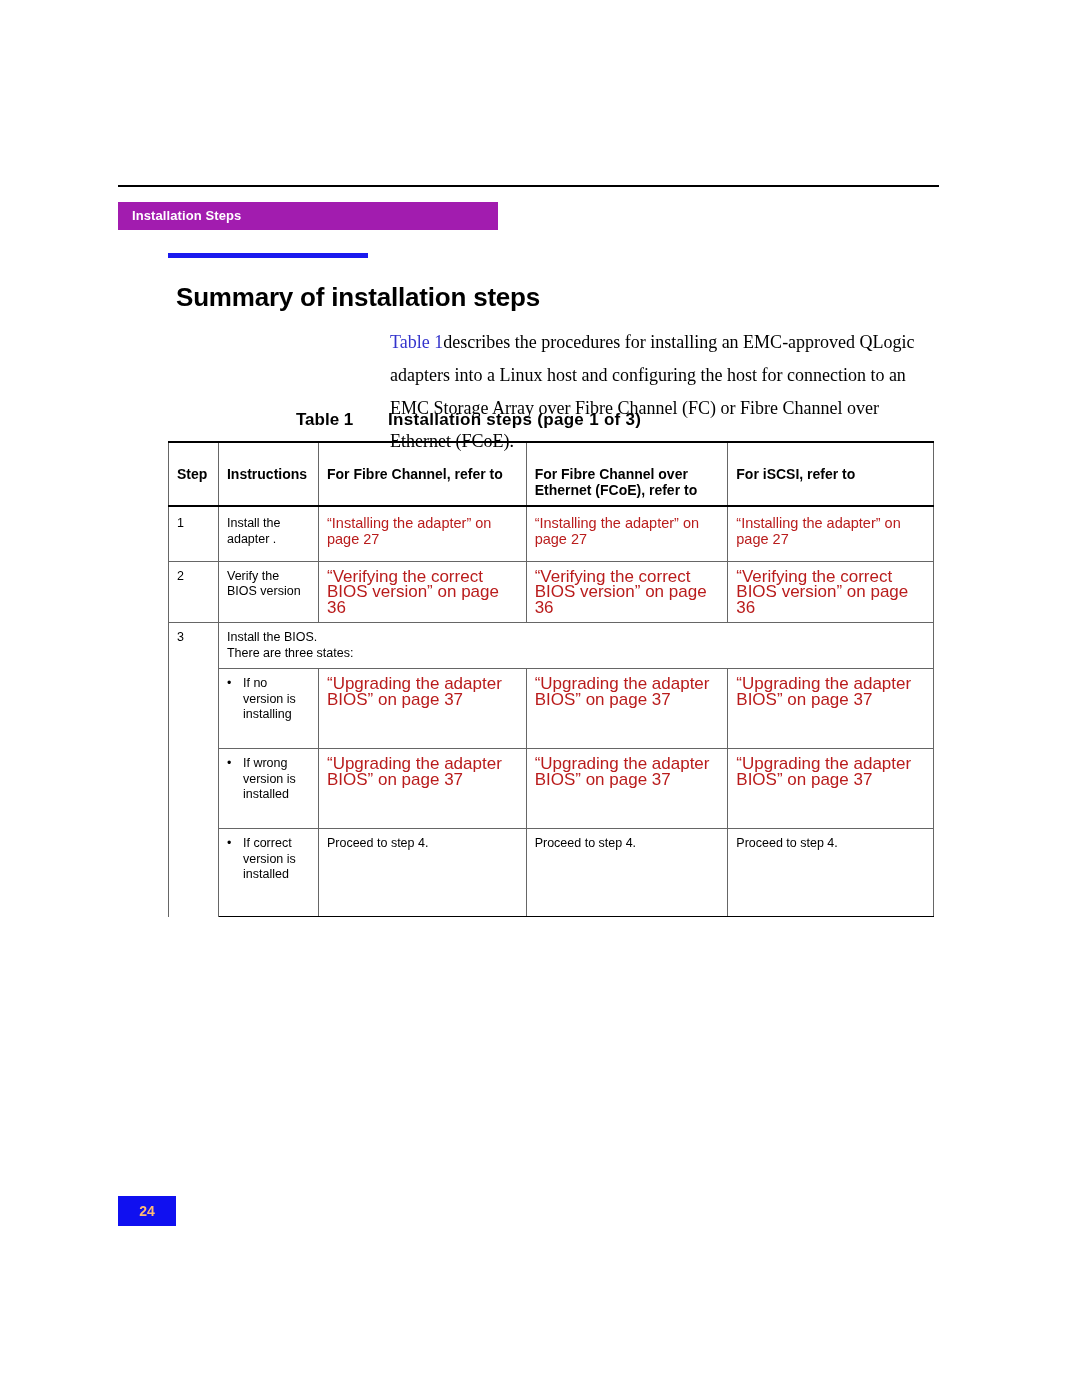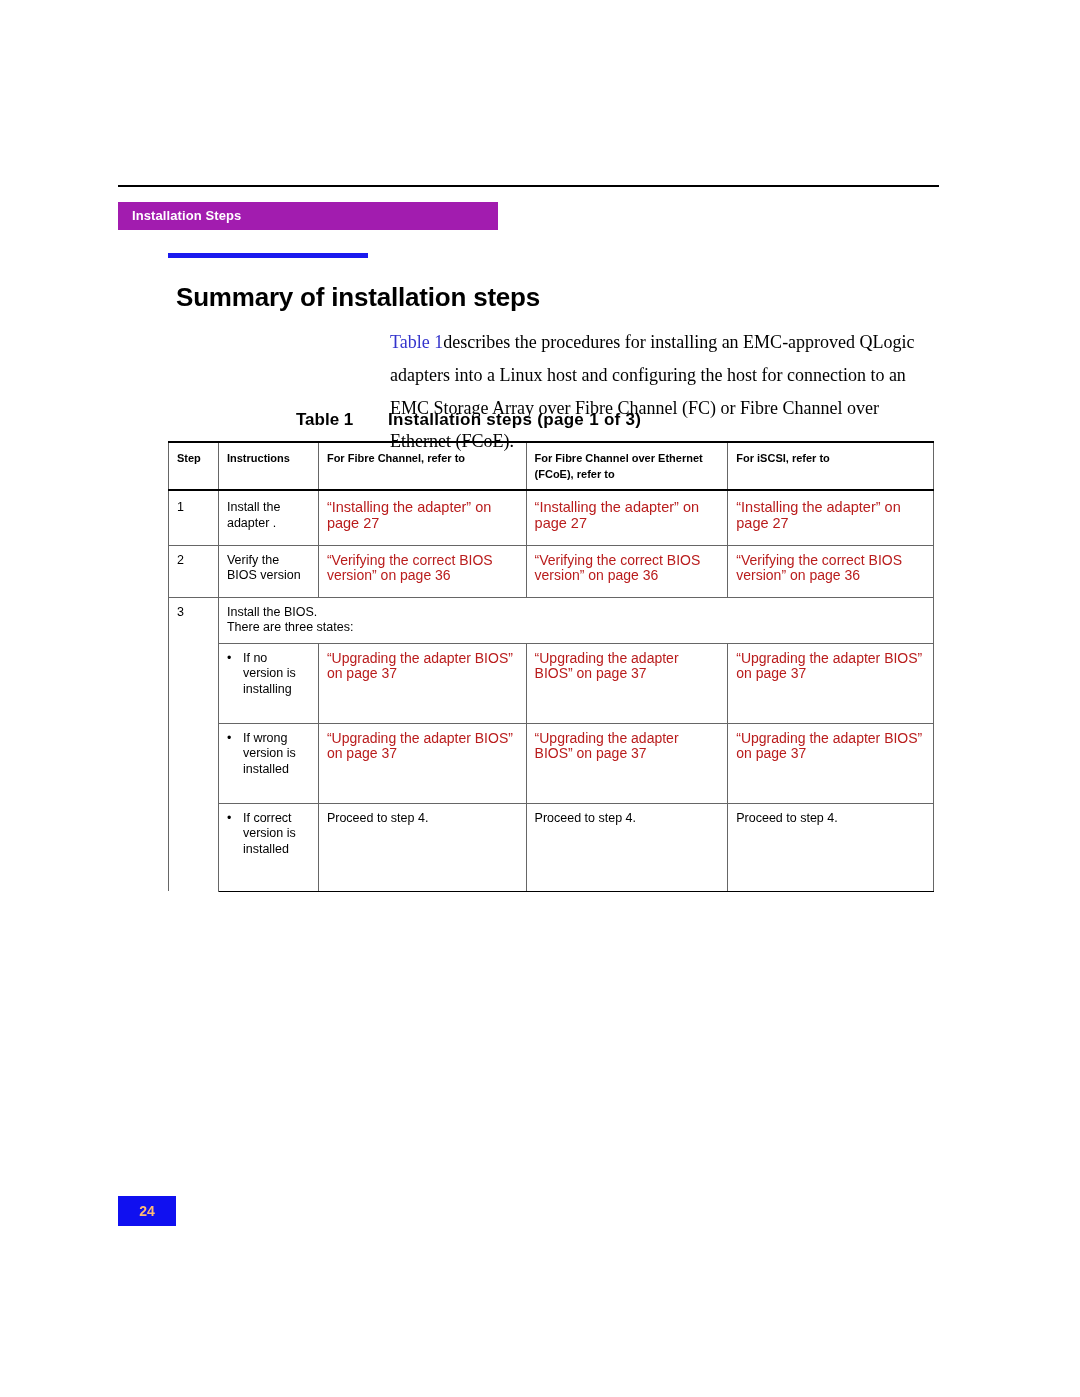--- a/index.html
+++ b/index.html
@@ -98,22 +98,22 @@
     vertical-align: top;
     padding: 7px 8px 7px 8px;
     border-left: 1px solid #666666;
     border-right: 1px solid #666666;
     line-height: 15.5px;
     text-align: left;
     font-weight: normal;
   }
   .steps-table tr.hdr th {
     font-weight: bold;
-    font-size: 11px;
-    padding-top: 8px;
+    font-size: 14px;
+    padding-top: 24px;
   }
   .steps-table tr.hdr {
     border-top: 2px solid #000000;
   }
   .steps-table tr.hdr th { border-top: 2px solid #000000; }
 
   
   .steps-table tr.hdr th { border-bottom: 1px solid #000000; }
   .steps-table tr.under-hdr td { border-top: 2px solid #000000; padding-top: 0; padding-bottom: 0; height: 3px; }
 
@@ -123,21 +123,21 @@
   .col-step   { width: 50px; }
   .col-instr  { width: 100px; }
   .col-fc     { width: 208px; }
   .col-fcoe   { width: 202px; }
   .col-iscsi  { width: 206px; }
 
   .link {
     color: #b91c1c;
   }
   .link-big { font-size: 14.5px; line-height: 21px; }
-  .link-sm  { font-size: 14px; line-height: 16px; }
+  .link-sm  { font-size: 17px; line-height: 16px; }
 
   .bullet-cell {
     padding-left: 8px;
   }
   .bullet-cell .bullet-row {
     display: flex;
     gap: 10px;
   }
   .bullet-cell .dot { width: 6px; flex: none; }
   .bullet-cell .btext { flex: 1; }

